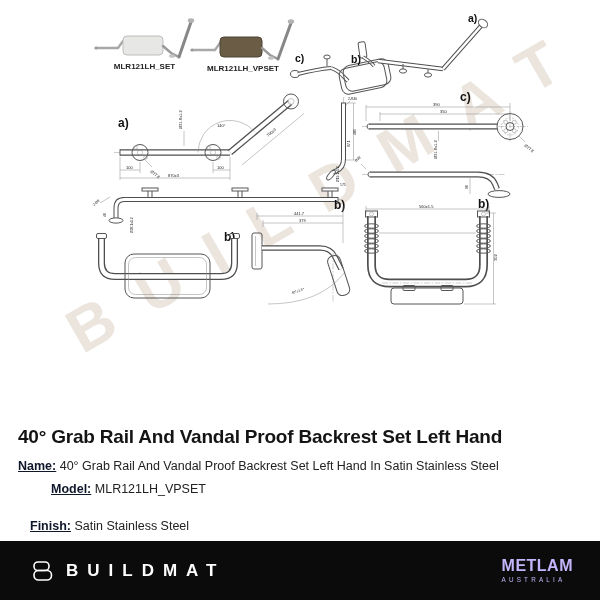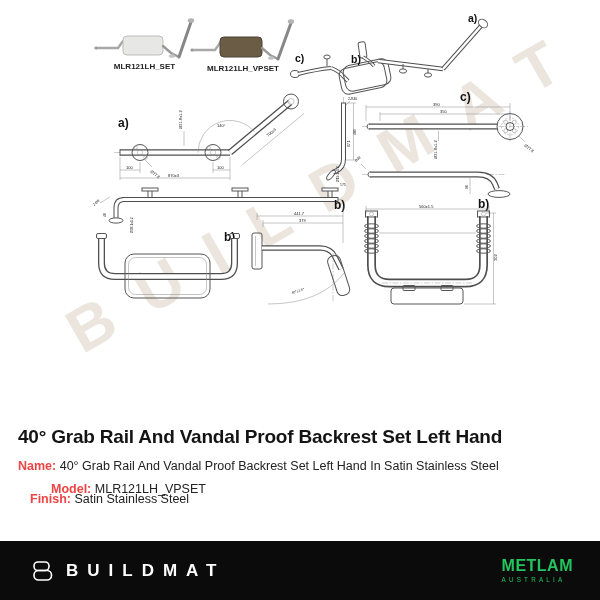--- a/index.html
+++ b/index.html
@@ -26,29 +26,29 @@
   .cl{fill:none;stroke:#9a9a9a;stroke-width:0.5;stroke-dasharray:6 1.5 1.5 1.5;}
   .dtxt{font-size:4px;fill:#222;}
   .dtxt2{font-size:3.4px;fill:#222;}
   .dlabel{font-size:12px;font-weight:bold;fill:#111;}
   .alabel{font-size:10.5px;font-weight:bold;fill:#111;}
 
   
   #title{left:18px;top:426px;width:570px;font-size:19px;font-weight:700;color:#141414;
          letter-spacing:-0.2px;}
   .spec{left:18px;width:570px;font-size:12.5px;color:#222;}
-  .spec b{color:#ef4444;}
-  #spec-name{top:459px;} #spec-model{top:482px;margin-left:33px;} #spec-finish{top:492px;padding-left:12px;}
+  .spec b{color:#0f172a;text-decoration:underline;}
+  #spec-name{top:459px;} #spec-model{top:482px;margin-left:33px;} #spec-finish{top:519px;padding-left:12px;}
 
   
   #footer{left:0;top:541px;width:600px;height:59px;display:flex;align-items:center;
           justify-content:space-between;padding:0 27px 0 30px;box-sizing:border-box;}
   #bm-logo{display:flex;align-items:center;}
   #bm-text{color:#fff;font-size:17px;font-weight:700;letter-spacing:9px;margin-left:10px;}
-  #metlam{text-align:left;color:#22c55e;}
+  #metlam{text-align:left;color:#c4b5fd;}
   #metlam-main{font-size:16px;font-weight:800;letter-spacing:.5px;line-height:1;}
   #metlam-sub{font-size:6.3px;letter-spacing:3.2px;margin-top:2px;}
 </style>
 </head>
 <body>
 
 <div id="page">
 
   <div id="watermark" class="abs" style="color: rgb(235, 229, 222);">BUILDMAT</div>
 

